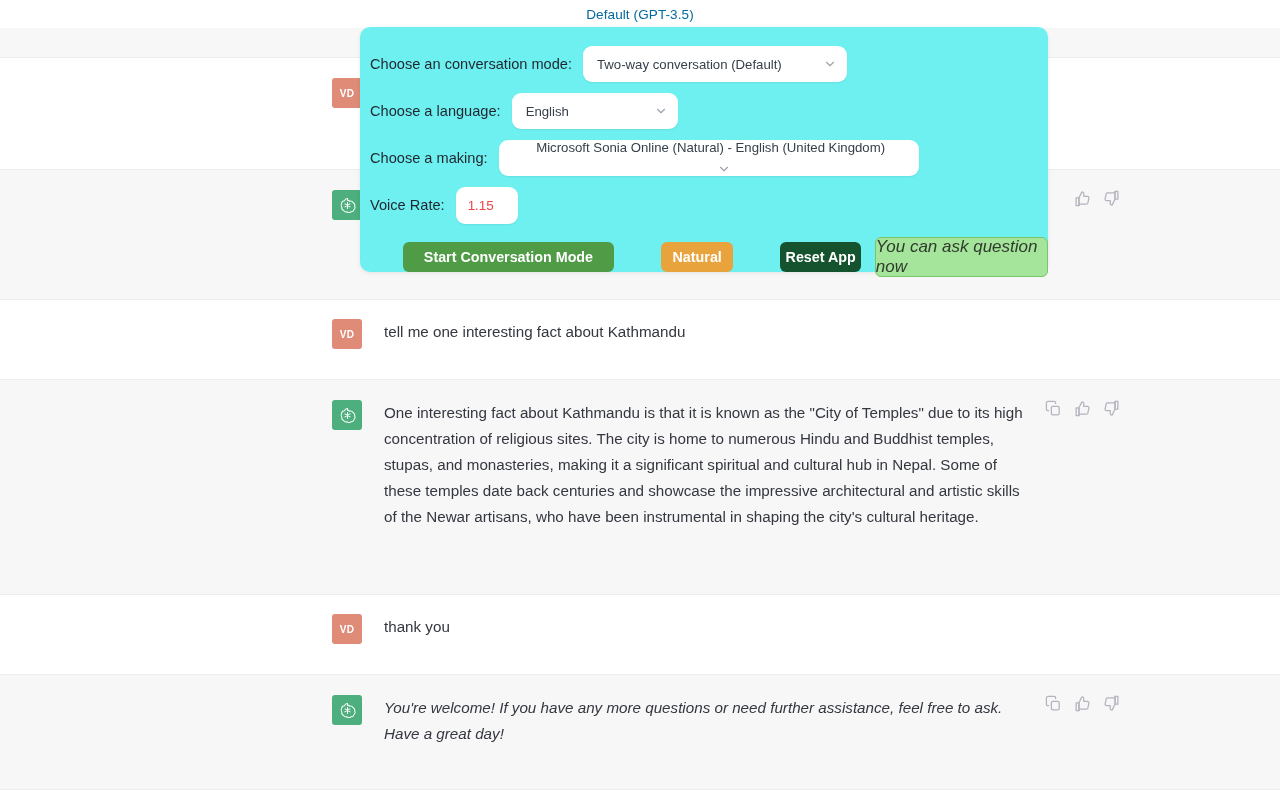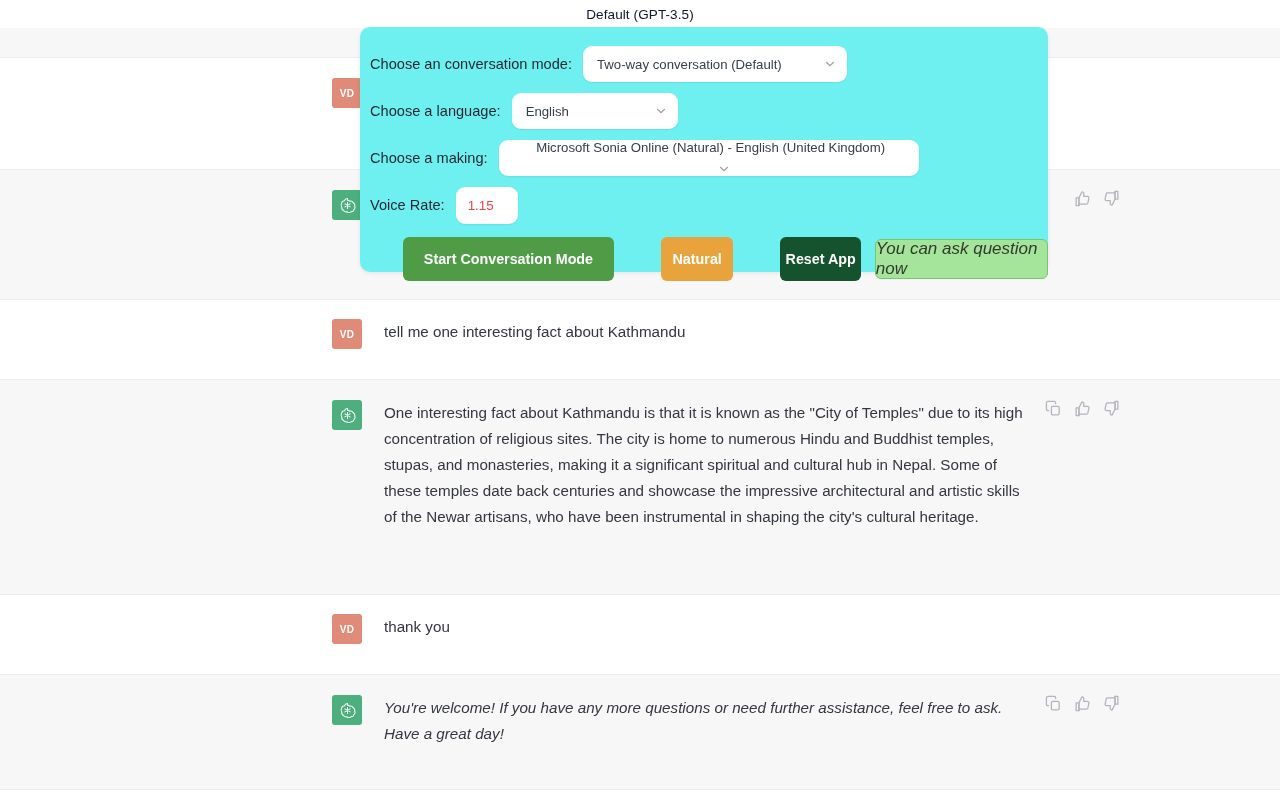--- a/index.html
+++ b/index.html
@@ -21,21 +21,21 @@
   .app-header {
     height: 28px;
     background: #ffffff;
     display: flex;
     align-items: center;
     justify-content: center;
     width: 100%;
   }
   .app-header .model-label {
     font-size: 13.5px;
-    color: #0f172a;
+    color: #0369a1;
     letter-spacing: .1px;
   }
 
   
   .conversation {
     width: 100%;
   }
   .msg-row {
     width: 100%;
     border-bottom: 1px solid #ececf1;
@@ -174,21 +174,21 @@
 
   .vp-buttons {
     display: flex;
     align-items: center;
     margin-top: 13px;
     gap: 14px;
   }
   .vp-btn {
     border: none;
     border-radius: 6px;
-    height: 44px;
+    height: 30px;
     font-size: 14.3px;
     font-weight: 700;
     color: #ffffff;
     cursor: pointer;
     font-family: "Liberation Sans", sans-serif;
     display: flex;
     align-items: center;
     justify-content: center;
     margin-left: 33px;
   }

